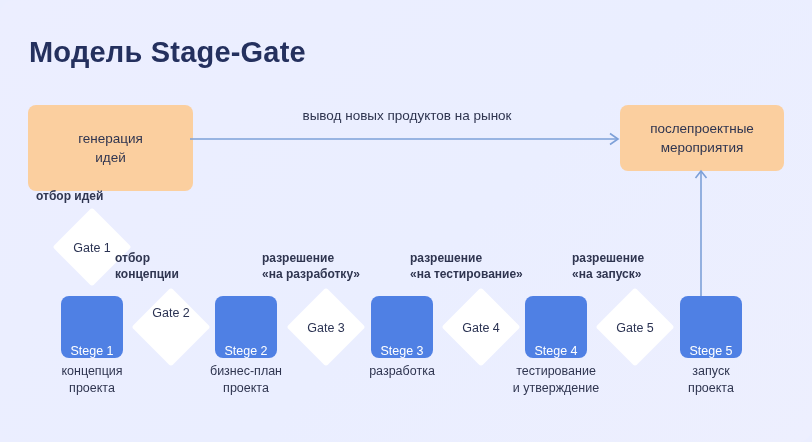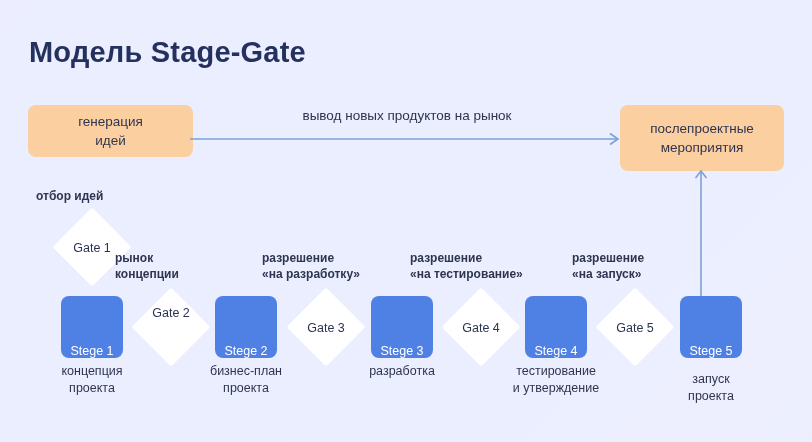--- a/index.html
+++ b/index.html
@@ -46,21 +46,21 @@
     font-size: 13.5px;
     line-height: 19px;
     color: #2f3550;
     box-sizing: border-box;
     padding: 4px 8px;
   }
   #term-start {
     left: 28px;
     top: 105px;
     width: 165px;
-    height: 52px;
+    height: 86px;
   }
   #term-end {
     left: 620px;
     top: 105px;
     width: 164px;
     height: 66px;
   }
 
   
   .arrow-svg {
@@ -173,21 +173,21 @@
     <polyline points="5.5,10 11,3 16.5,10" fill="none" stroke="#7da0d8" stroke-width="1.6"></polyline>
   </svg>
 
   <div class="gate-caption" style="left:36px; top:188px; width:110px;">
     <div>отбор идей</div>
   </div>
   <div class="diamond" style="left:64px; top:219px;"></div>
   <div class="diamond-label" style="left:55px; top:241px;">Gate 1</div>
 
   <div class="gate-caption" style="left:115px; top:250px; width:110px;">
-    <div>рынок</div>
+    <div>отбор</div>
     <div>концепции</div>
   </div>
   <div class="gate-caption" style="left:262px; top:250px; width:130px;">
     <div>разрешение</div>
     <div>«на разработку»</div>
   </div>
   <div class="gate-caption" style="left:410px; top:250px; width:150px;">
     <div>разрешение</div>
     <div>«на тестирование»</div>
   </div>
@@ -233,18 +233,18 @@
     <div>проекта</div>
   </div>
   <div class="stage-caption" style="left:496px; top:363px;">
     <div>тестирование</div>
     <div>и утверждение</div>
   </div>
   <div class="stage-caption" style="left:342px; top:363px;">
     <div>разработка</div>
     <div></div>
   </div>
-  <div class="stage-caption" style="left:651px; top:371px;">
+  <div class="stage-caption" style="left:651px; top:363px;">
     <div>запуск</div>
     <div>проекта</div>
   </div>
 
 </div>
 
 </body></html>

